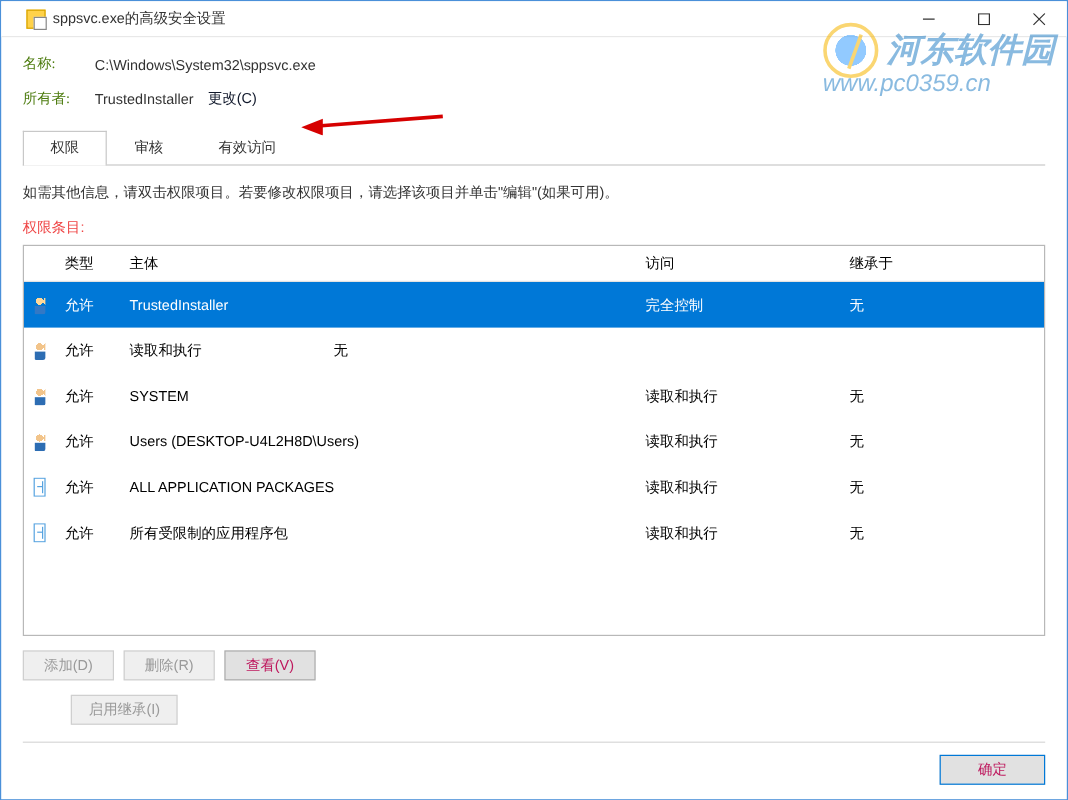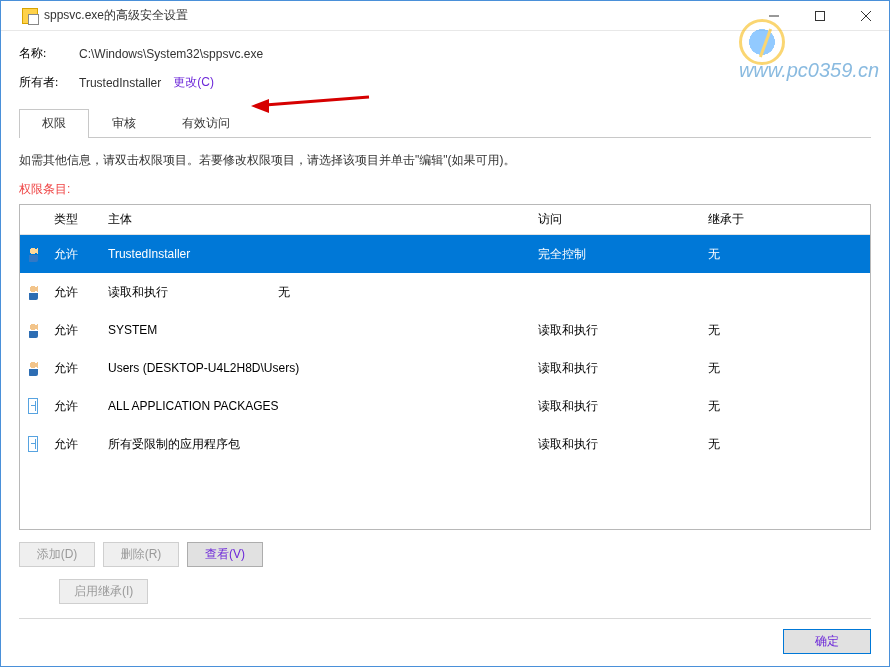--- a/index.html
+++ b/index.html
@@ -75,23 +75,23 @@
   }
   .win-btn svg { width:10px; height:10px; }
 
   .inner {
     padding: 14px 18px 12px 18px;
     height: calc(100% - 30px);
     display:flex; flex-direction:column;
   }
 
   .field-row { display:flex; align-items:center; margin-bottom: 12px; }
-  .field-label { width: 60px; color:#000000;font-family:Liberation Serif, serif; }
+  .field-label { width: 60px; color:#4d7c0f;font-family:Liberation Serif, serif; }
   .field-value { color:#333; }
-  .link { color:#6d28d9; margin-left: 12px; cursor:pointer; }
+  .link { color:#0f172a; margin-left: 12px; cursor:pointer; }
 
   .arrow {
     position:absolute; top: 92px; left: 250px;
     width: 120px; height: 20px; pointer-events:none;
   }
   .arrow svg { width:100%; height:100%; }
 
   
   .tabs { border-bottom:1px solid #c8c8c8; margin-top:6px; display:flex;text-align:center; }
   .tab {
@@ -162,21 +162,21 @@
   .icon-pkg::before{ left:2px; right:2px; top:6px; height:1px; }
   .icon-pkg::after{ top:2px; bottom:2px; left:6px; width:1px; }
 
   
   .actions-row { margin-top: 12px; display:flex; gap:8px; }
   .btn {
     min-width: 76px;
     padding: 3px 14px;
     background:#e1e1e1;
     border:1px solid #adadad;
-    color:#6d28d9;
+    color:#be185d;
     font-family:inherit; font-size:12px;
     cursor:pointer;
   }
   .btn:disabled { color:#9a9a9a; background:#efefef; border-color:#cfcfcf; cursor:default; }
   .btn.primary-outline { border:1px solid #0078d7; background:#e1e1e1; }
 
   .actions-row2 { margin-top: 12px; margin-left: 40px; }
 
   .footer {
     border-top:1px solid #d8d8d8;
@@ -185,20 +185,21 @@
     display:flex; justify-content:flex-end; gap:8px;
   }
   .footer .btn { min-width: 88px; }
 </style>
 </head>
 <body>
 
 <div class="watermark">
   <div>
     <span class="wm-logo"></span>
+    <span class="wm-text">河东软件园</span>
   </div>
   <div class="wm-url">www.pc0359.cn</div>
 </div>
 
 <div class="titlebar">
   <span class="titlebar-icon"></span>
   <span class="titlebar-title">sppsvc.exe的高级安全设置</span>
   <div class="win-controls">
     <div class="win-btn">
       <svg viewBox="0 0 10 10">

